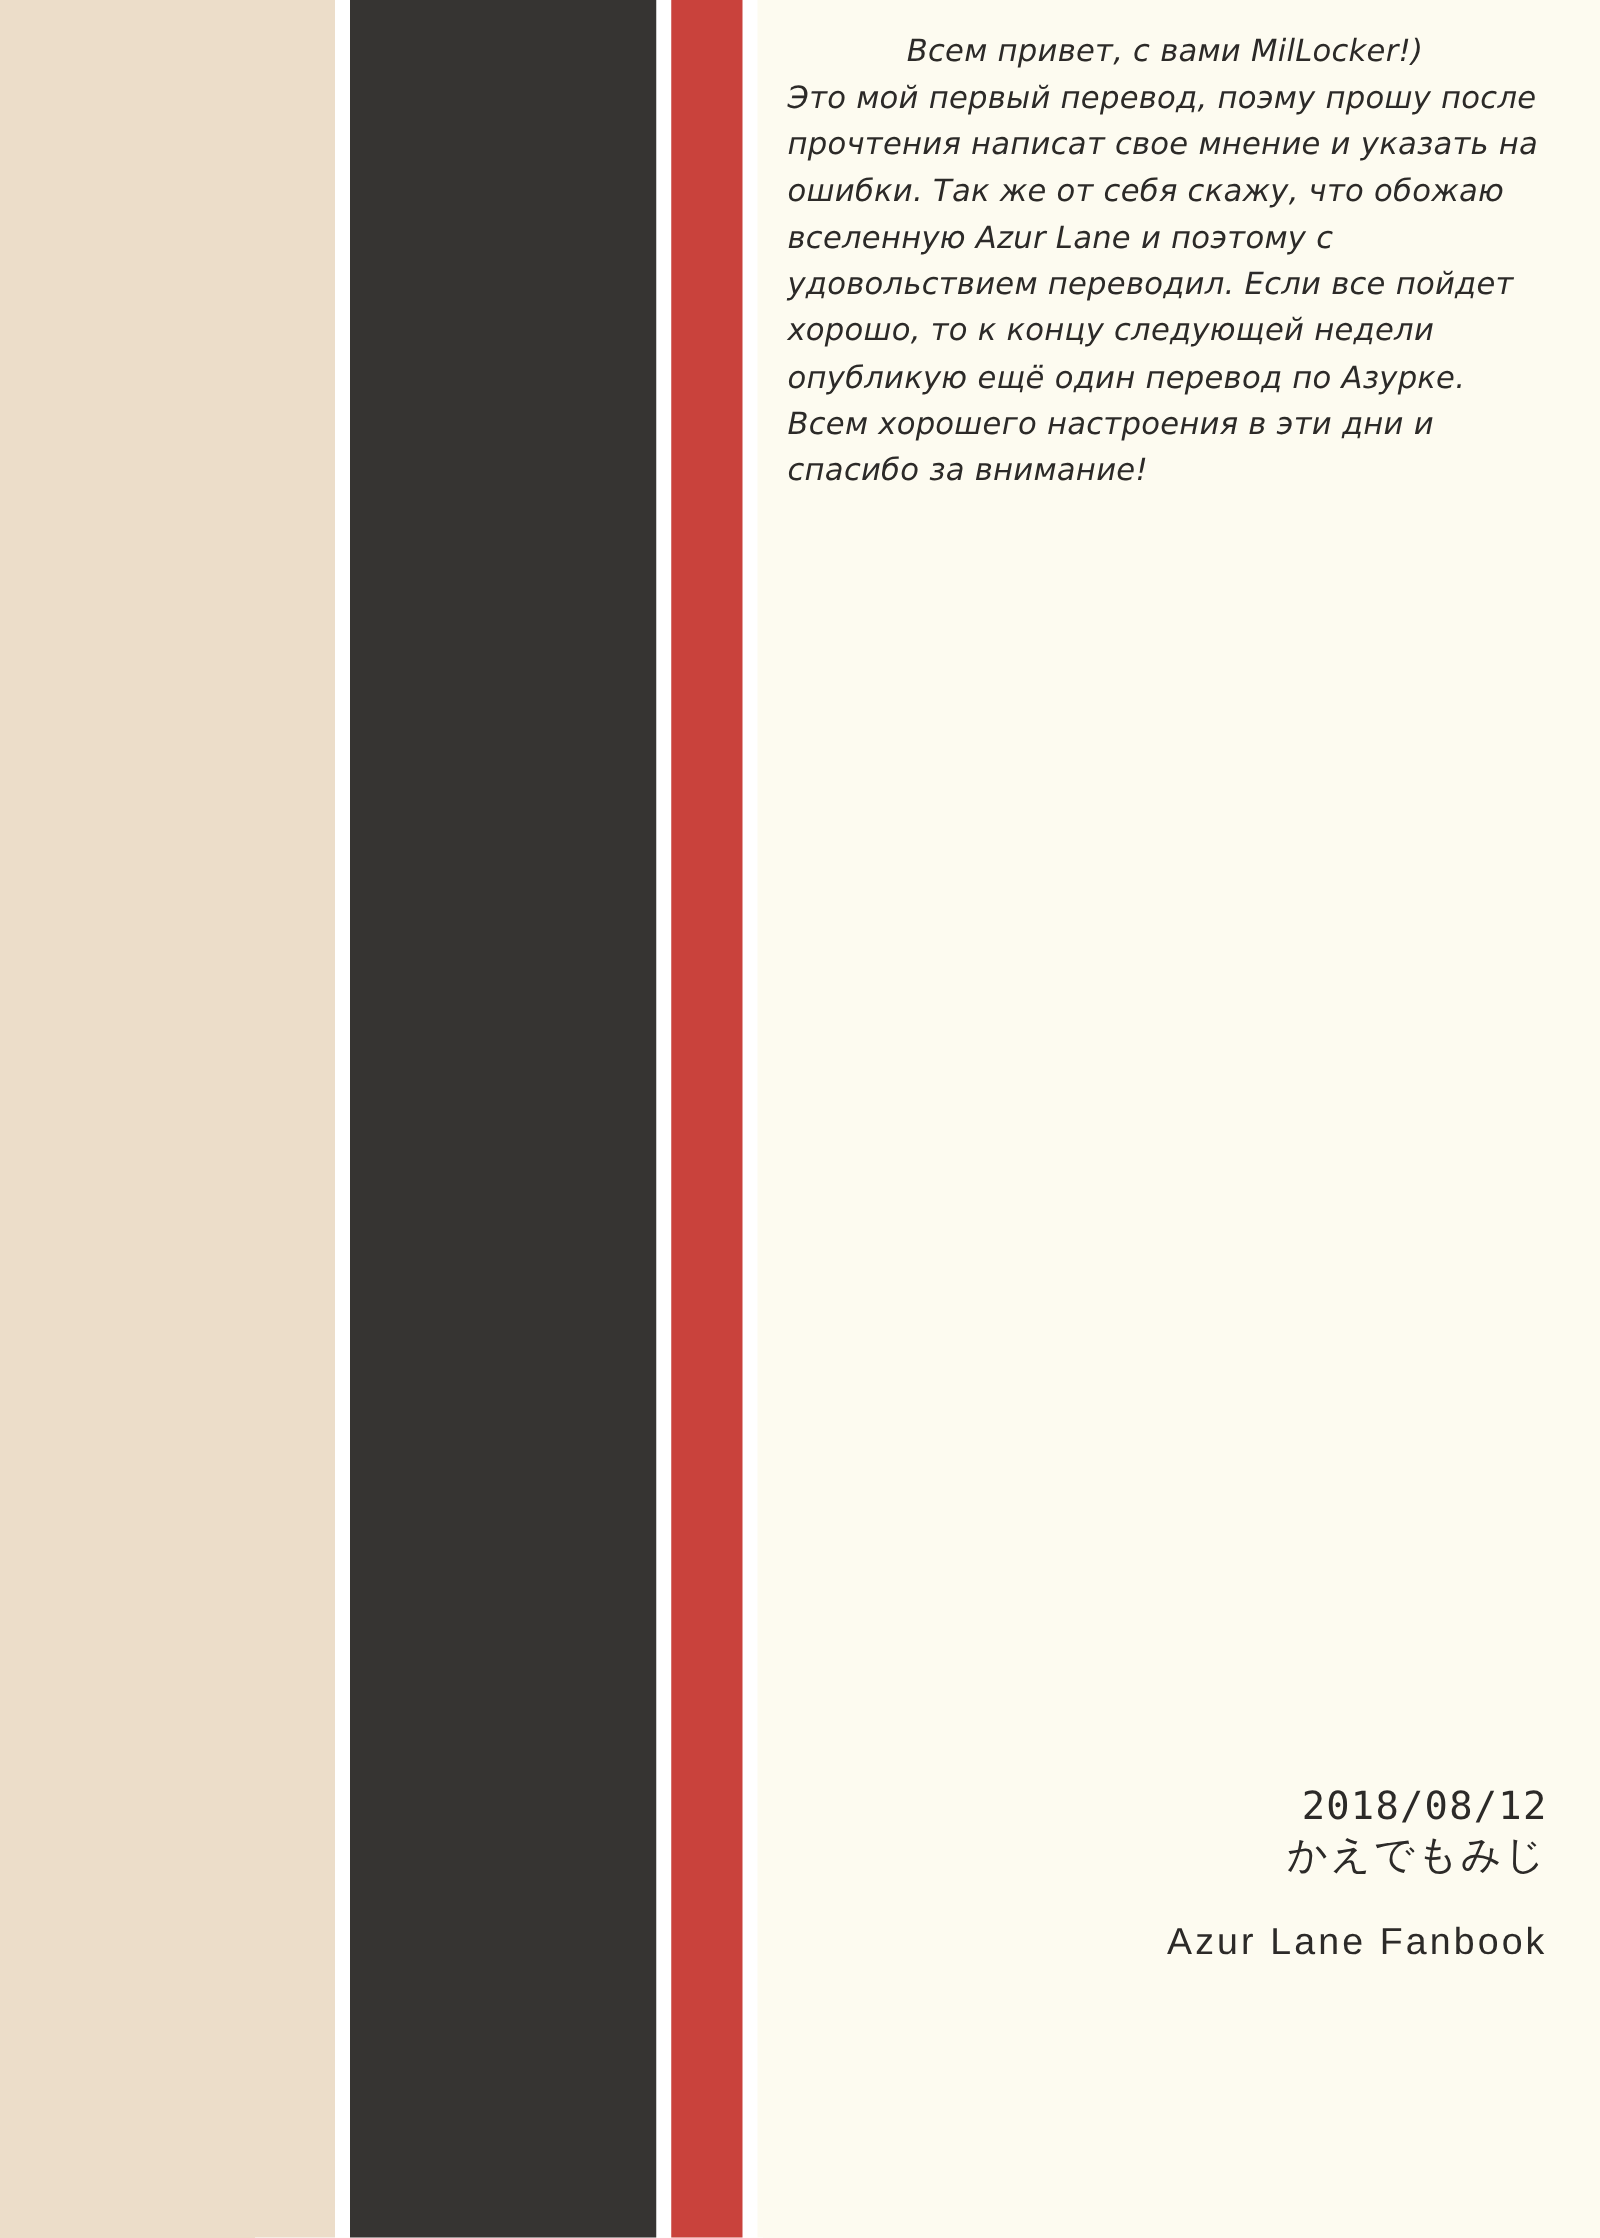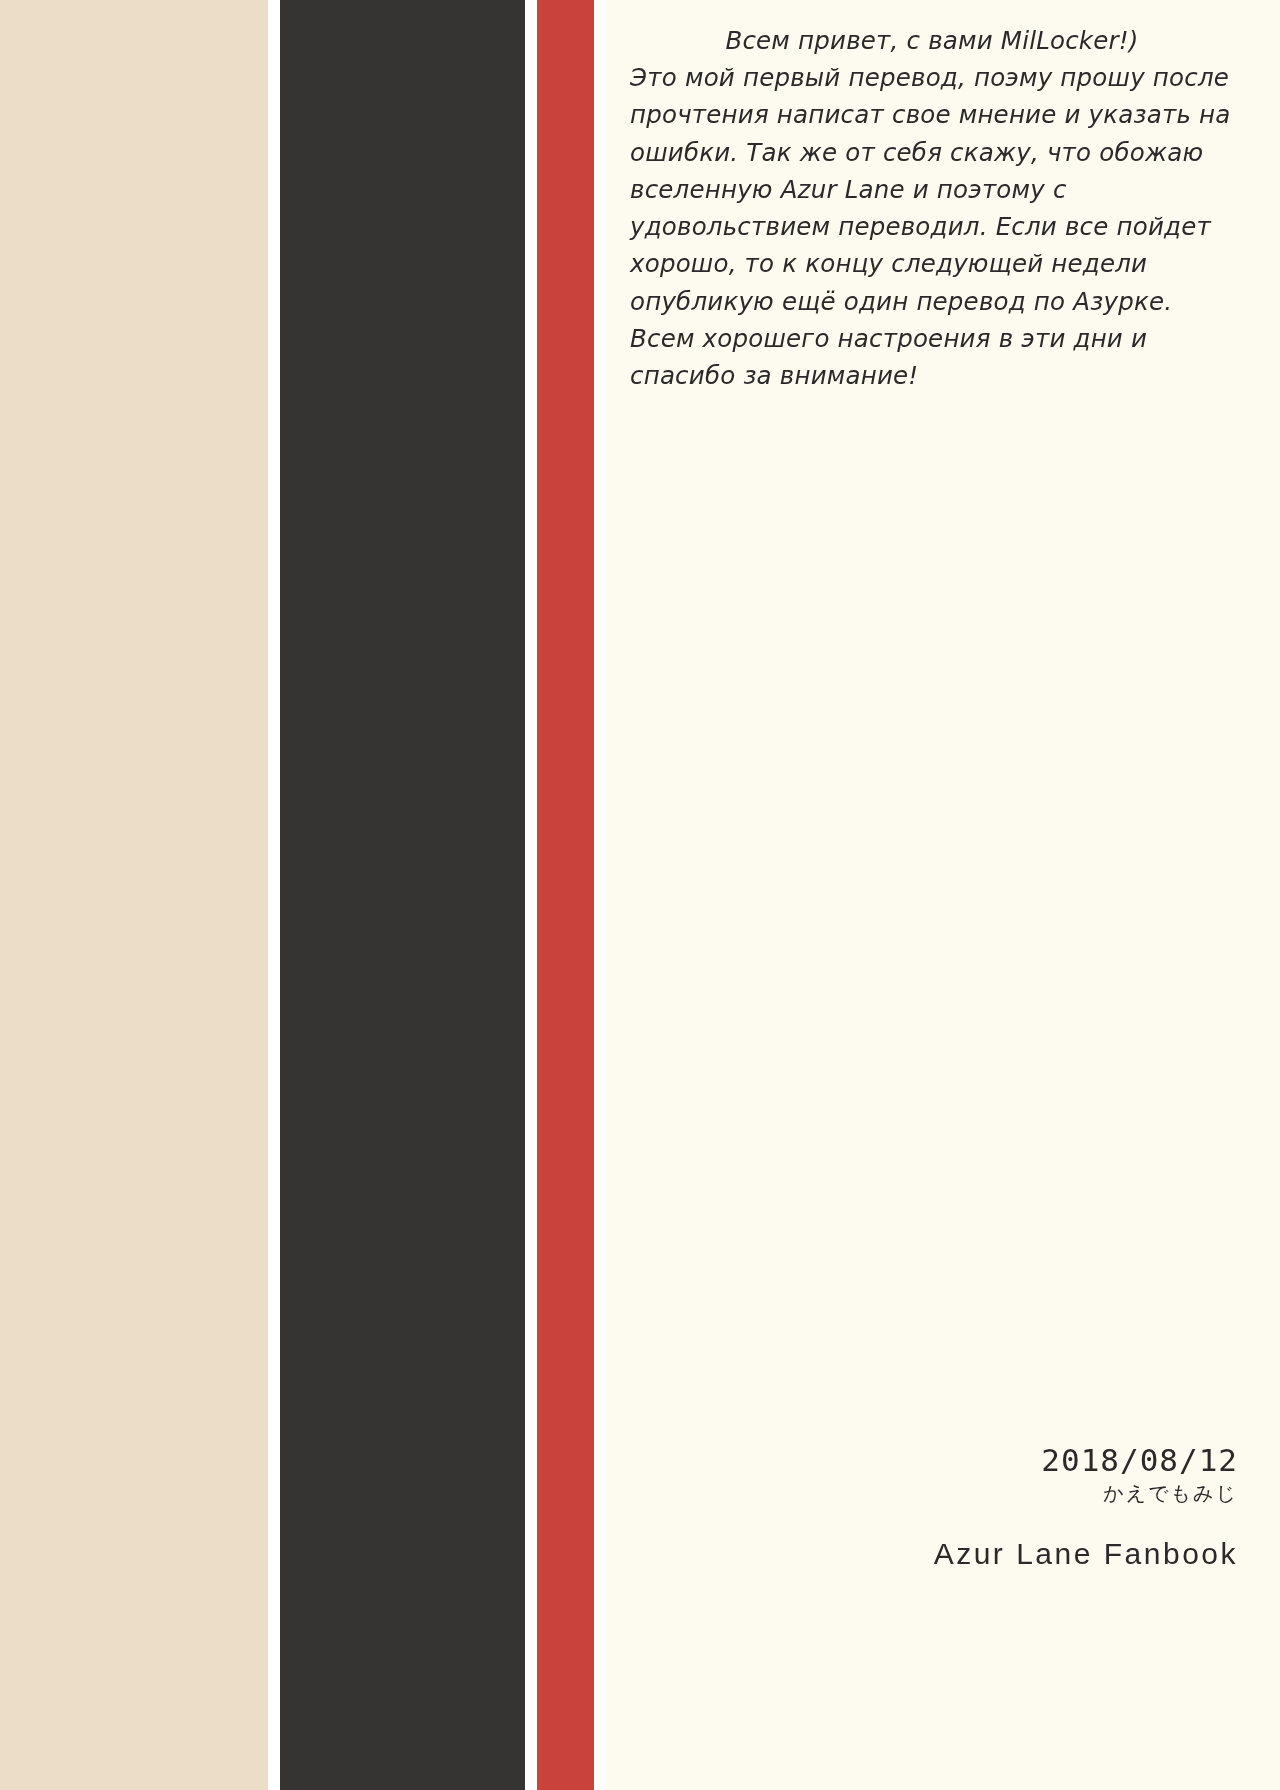--- a/index.html
+++ b/index.html
@@ -68,22 +68,22 @@
     color: #2c2a28;
   }
   .colophon .date {
     font-family: "DejaVu Sans Mono", monospace;
     font-size: 31px;
     letter-spacing: 1px;
     line-height: 1.15;
     margin-bottom: 2px;
   }
   .colophon .jp {
-    font-family: Liberation Sans, sans-serif;
-    font-size: 20px;
+    font-family: Liberation Mono, monospace;
+    font-size: 32px;
     letter-spacing: 2px;
     line-height: 1.25;
     margin-bottom: 30px;
   }
   .colophon .fanbook {
     font-family: Liberation Sans, sans-serif;
     font-size: 30px;
     letter-spacing: 2.5px;
     line-height: 1.2;
   }

